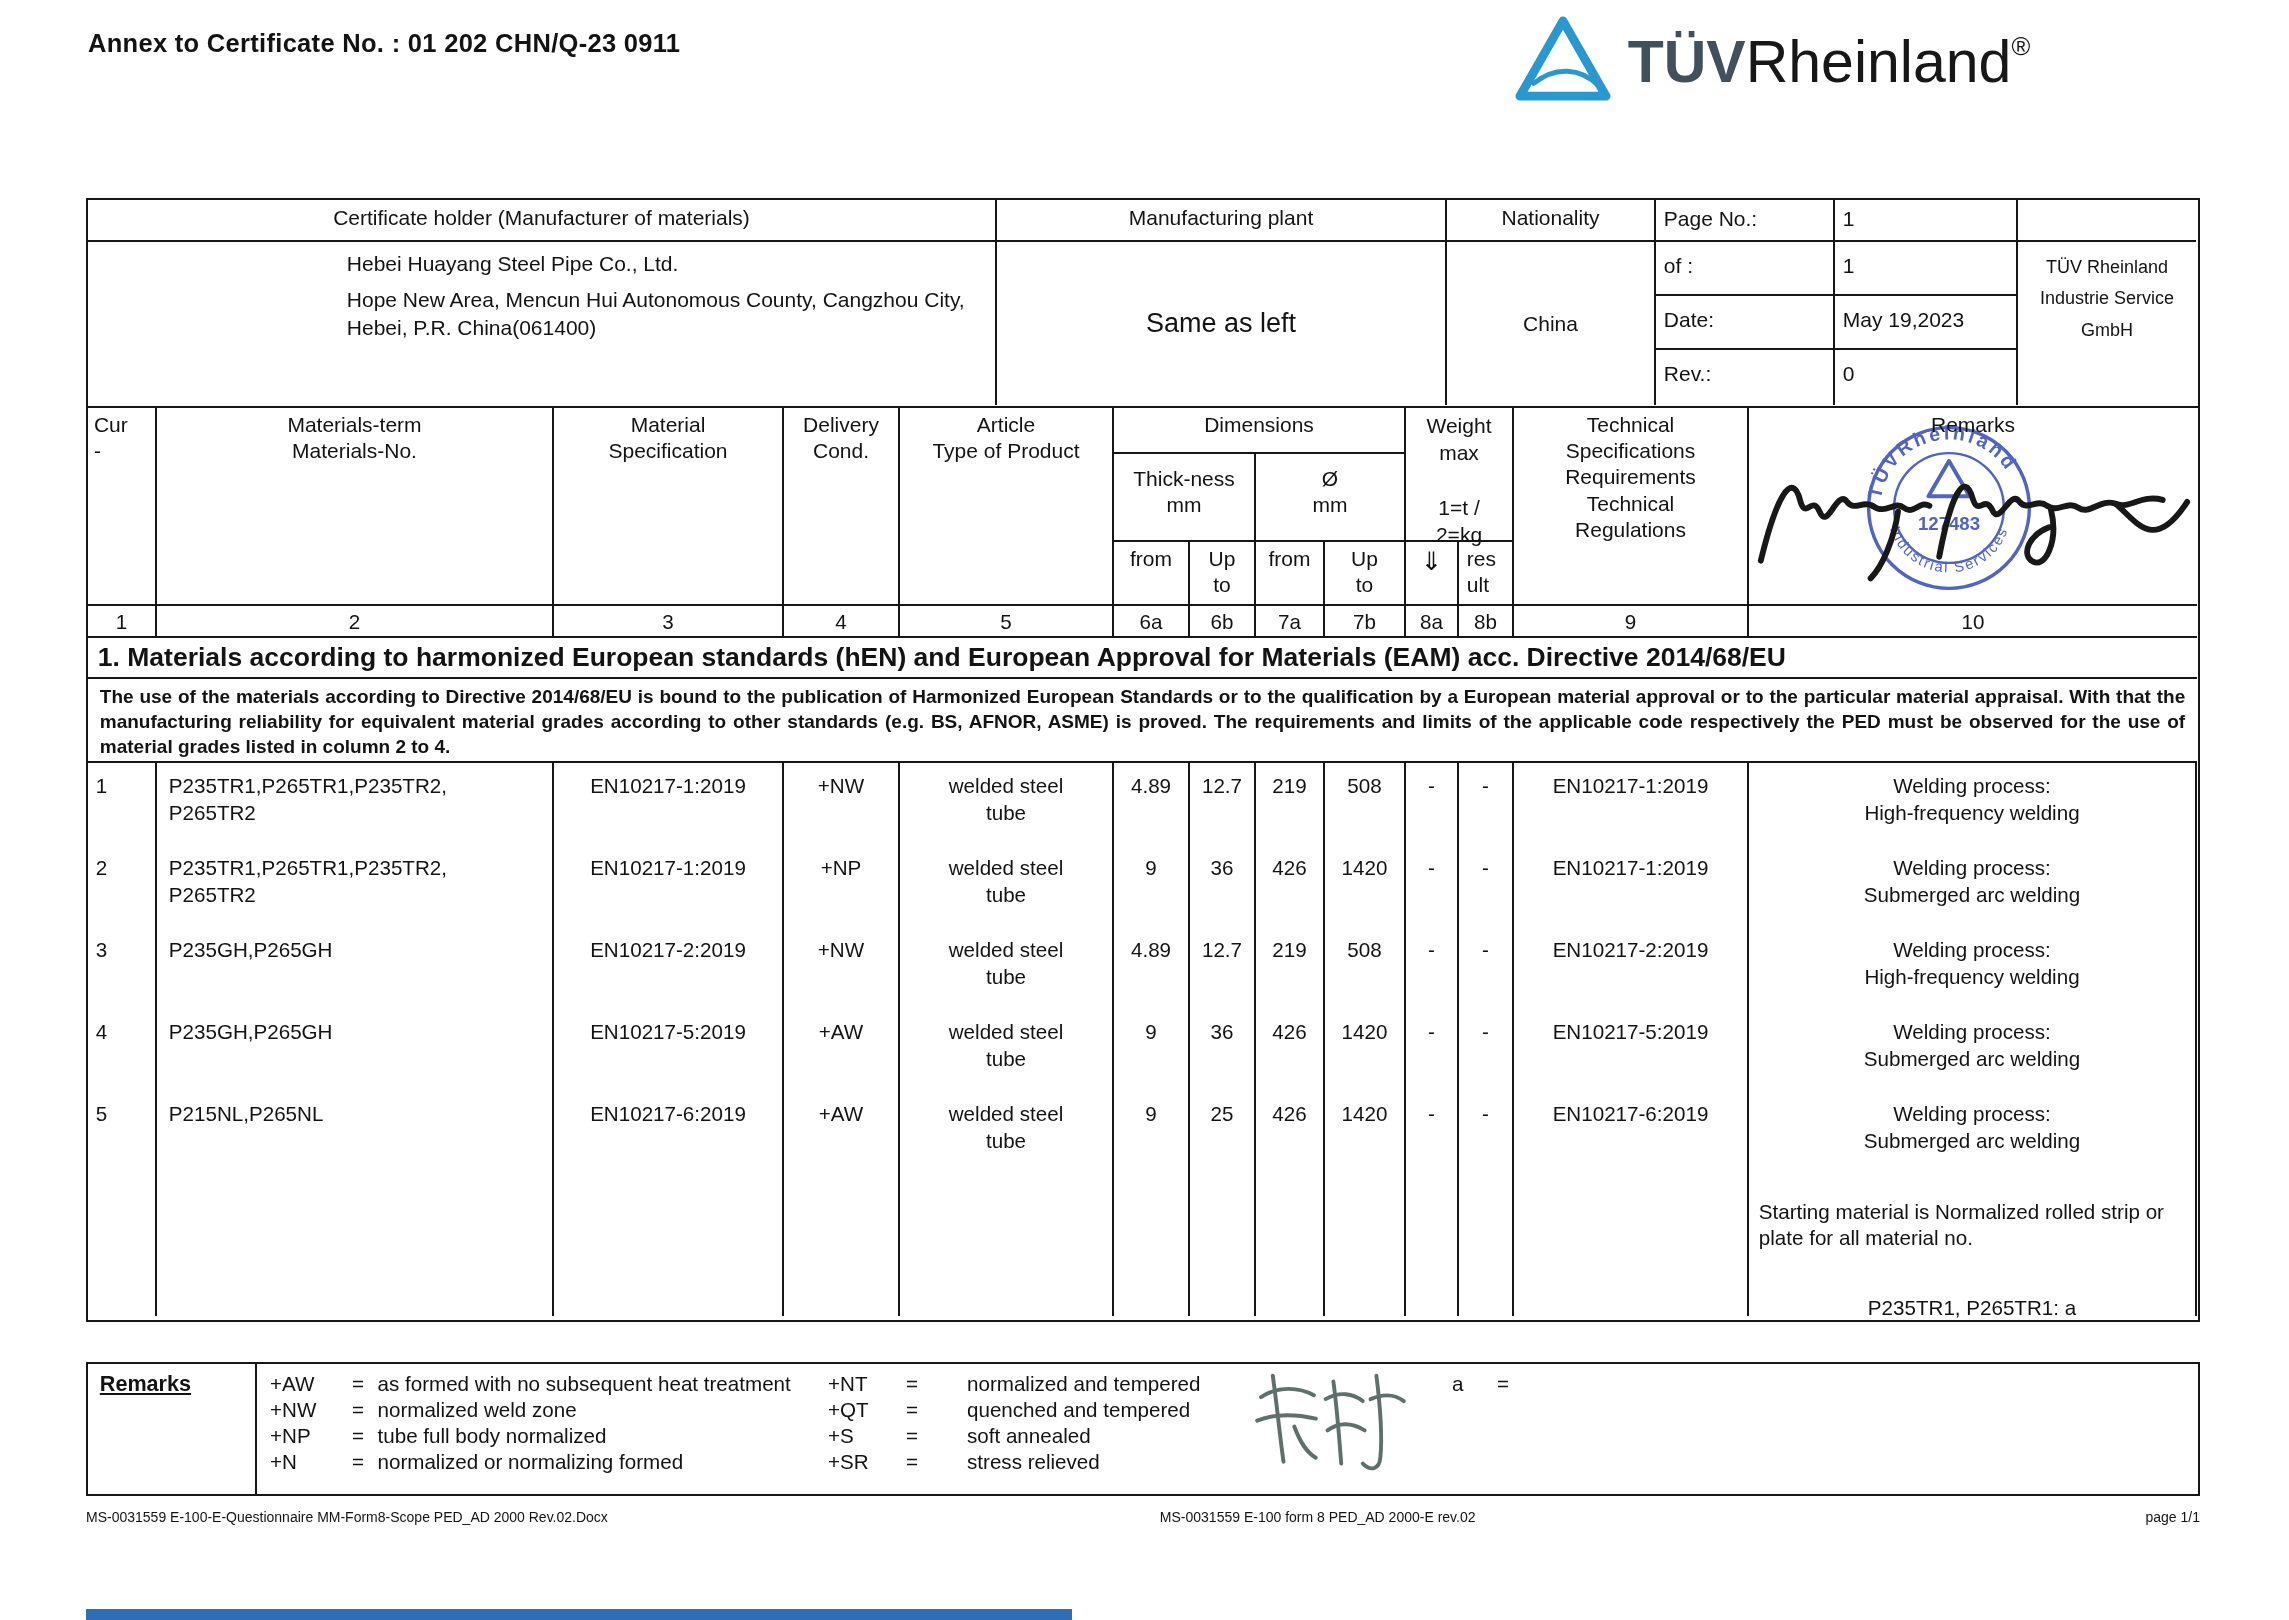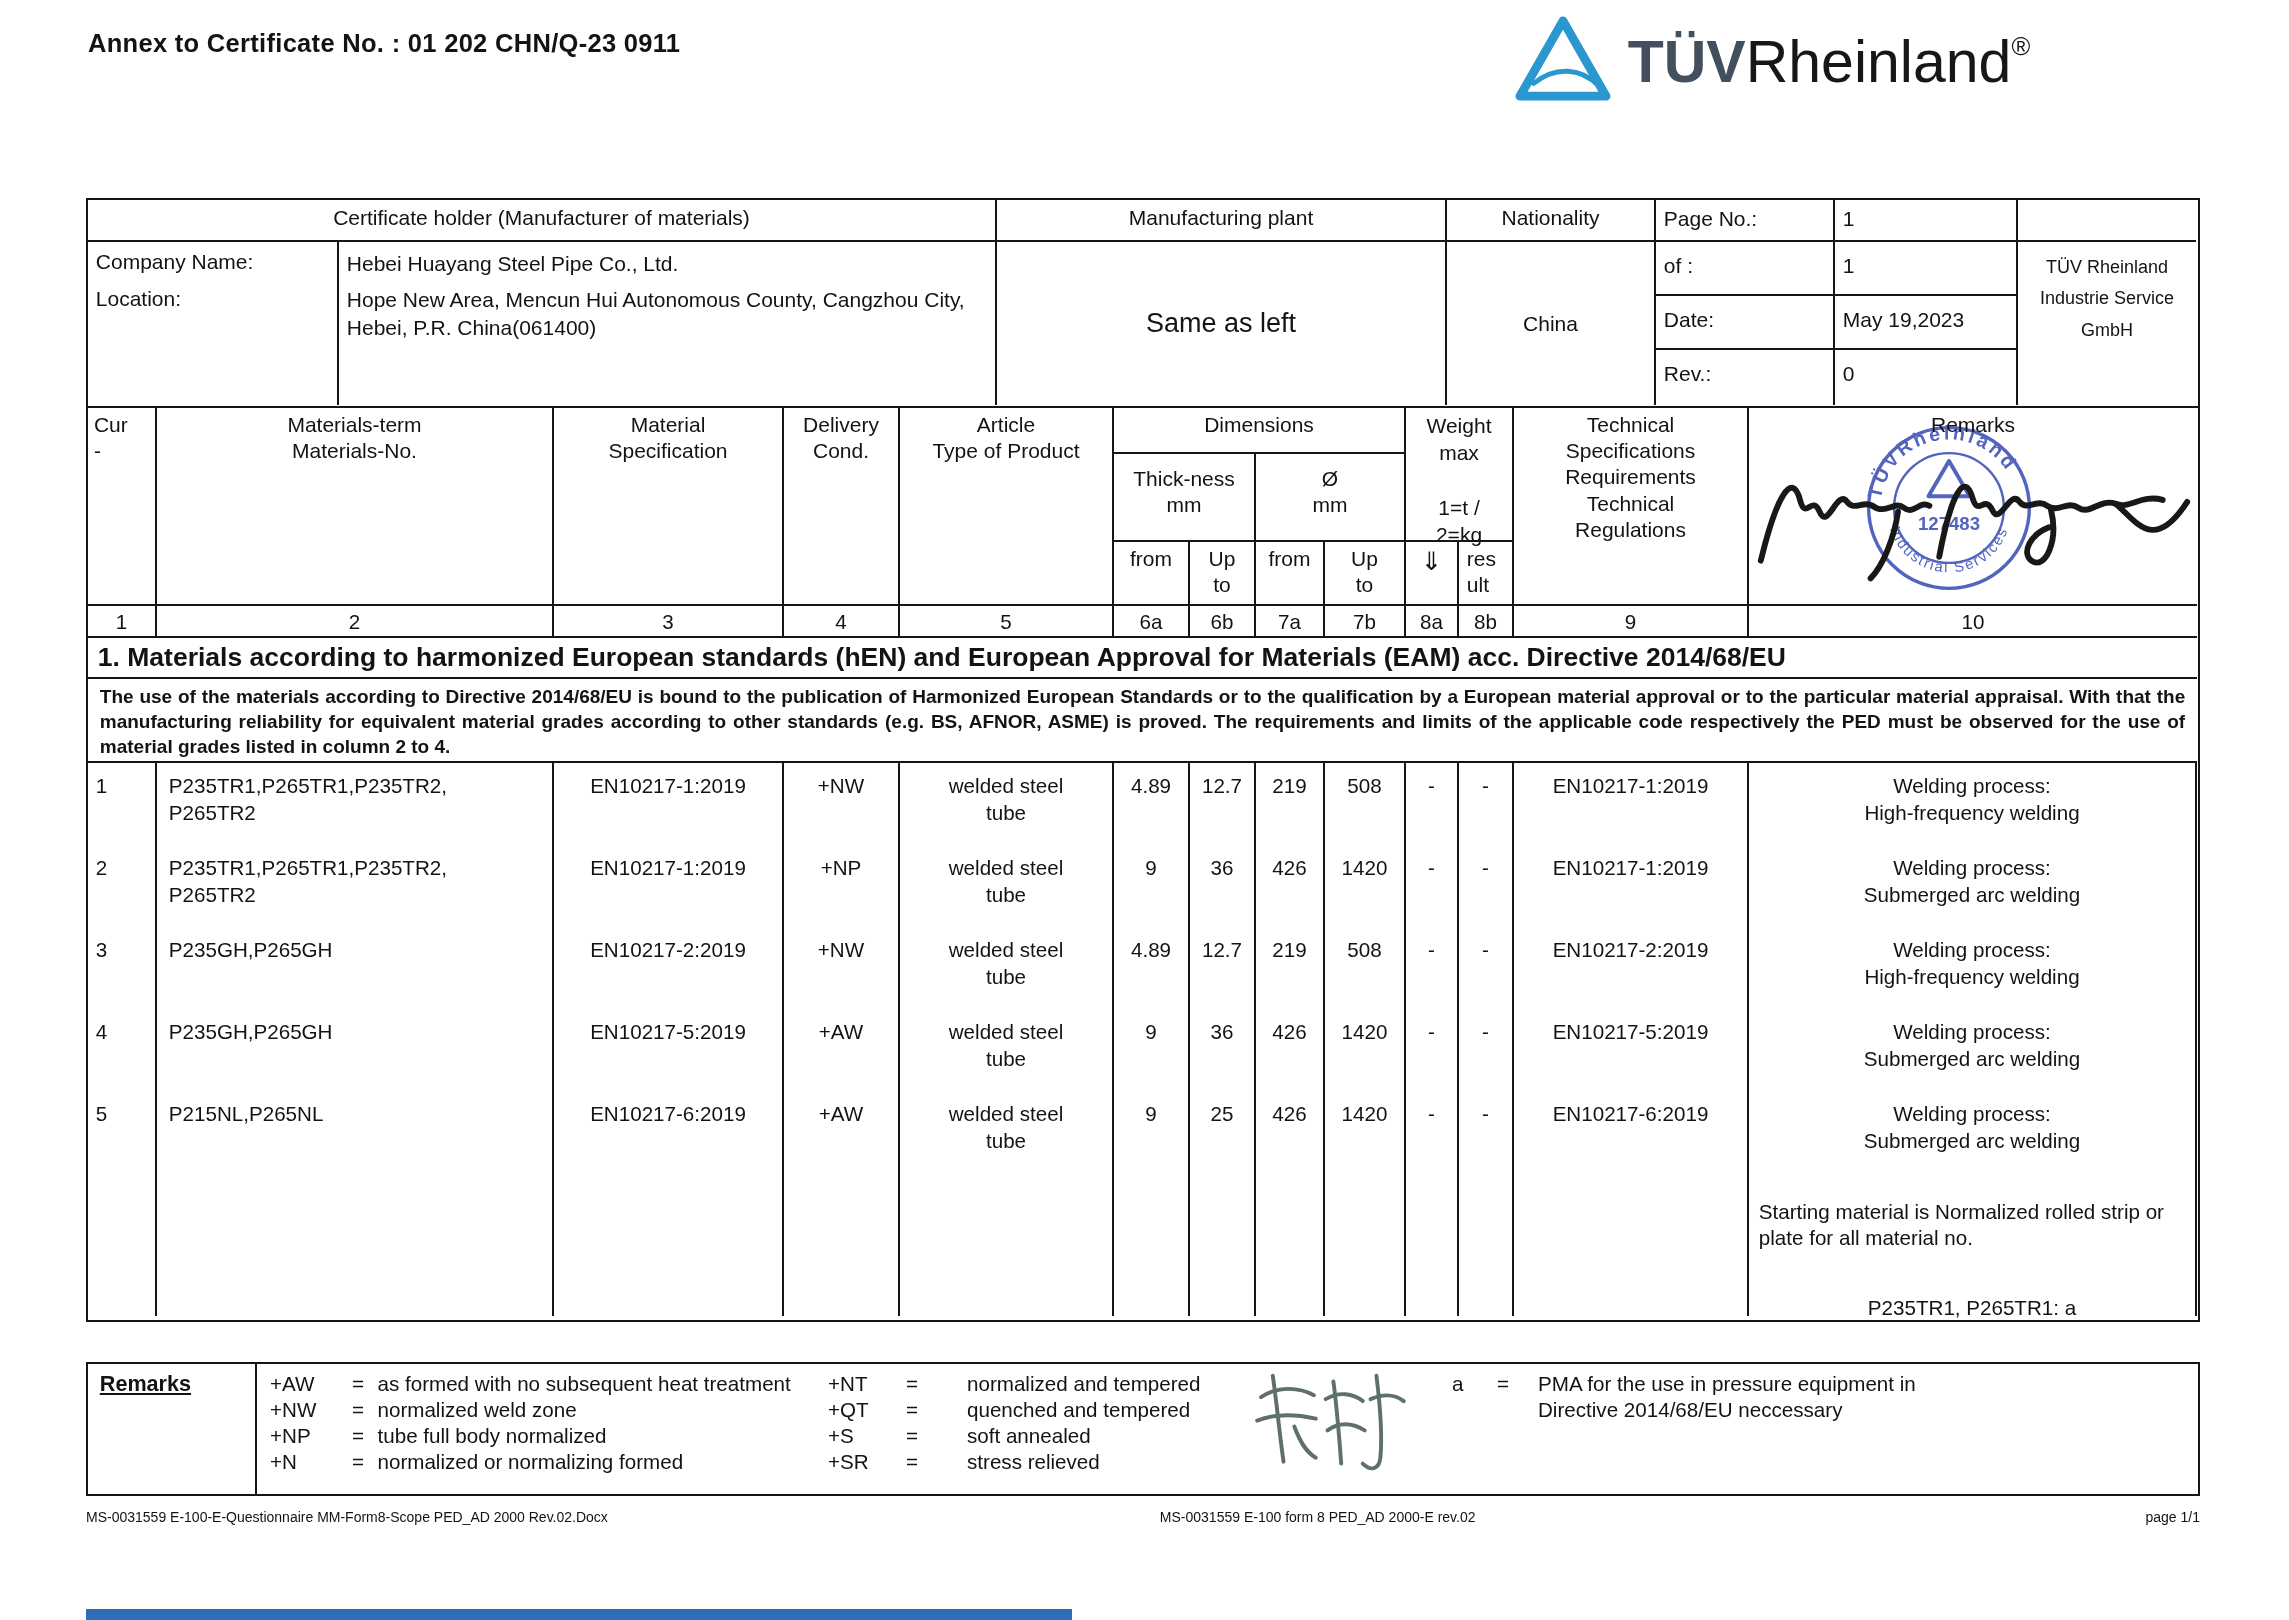--- a/index.html
+++ b/index.html
@@ -91,24 +91,20 @@
 
   <div class="tbl" style="top:198px;height:211px">
     <div class="grid" style="grid-template-columns:251px 658px 450px 209px 179px 183px 178px;grid-template-rows:42px 54px 54px 55px">
       <div class="c hdrc" style="grid-area:1/1/2/3">Certificate holder (Manufacturer of materials)</div>
       <div class="c hdrc" style="grid-area:1/3/2/4">Manufacturing plant</div>
       <div class="c hdrc" style="grid-area:1/4/2/5">Nationality</div>
       <div class="c" style="grid-area:1/5/2/6;font-size:21px;padding-top:6.9px">Page No.:</div>
       <div class="c" style="grid-area:1/6/2/7;font-size:21px;padding-top:6.9px">1</div>
       <div class="c nr" style="grid-area:1/7/2/8"></div>
 
-      <div class="c nb lblcol" style="grid-area:2/1/5/2;font-size:21px;padding-top:7.8px">
-        <div>Company Name:</div>
-        <div>Location:</div>
-      </div>
       <div class="c nb" style="grid-area:2/2/5/3;font-size:21px;padding-top:7.8px;line-height:1.35">
         <div style="margin-bottom:8px">Hebei Huayang Steel Pipe Co., Ltd.</div>
         <div>Hope New Area, Mencun Hui Autonomous County, Cangzhou City, Hebei, P.R. China(061400)</div>
       </div>
       <div class="c nb vmid" style="grid-area:2/3/5/4;font-size:27px">Same as left</div>
       <div class="c nb vmid" style="grid-area:2/4/5/5;font-size:21px">China</div>
 
       <div class="c" style="grid-area:2/5/3/6;font-size:21px;padding-top:11.8px">of :</div>
       <div class="c" style="grid-area:2/6/3/7;font-size:21px;padding-top:11.8px">1</div>
       <div class="c nr nb ctr ml org" style="grid-area:2/7/5/8;padding-top:9.8px">TÜV Rheinland
@@ -369,21 +365,20 @@
         <path d="M86 72 C100 62 114 66 124 72"></path>
         <path d="M136 16 C140 48 142 80 140 100 C139 112 130 114 122 106"></path>
         <path d="M130 40 C144 34 156 36 164 42"></path>
       </g>
     </svg>
 
     <div class="lgcol lgC">
       <div class="lgrow">
         <span class="lg-code">a</span>
         <span class="lg-eq">=</span>
-        <span class="lg-desc">PMA for the use in pressure equipment in Directive 2014/68/EU neccessary</span>
       </div>
     </div>
   </div>
 
   <div class="footer">
     <span>MS-0031559 E-100-E-Questionnaire MM-Form8-Scope PED_AD 2000 Rev.02.Docx</span>
     <span class="mid">MS-0031559 E-100 form 8 PED_AD 2000-E rev.02</span>
     <span>page 1/1</span>
   </div>
 

